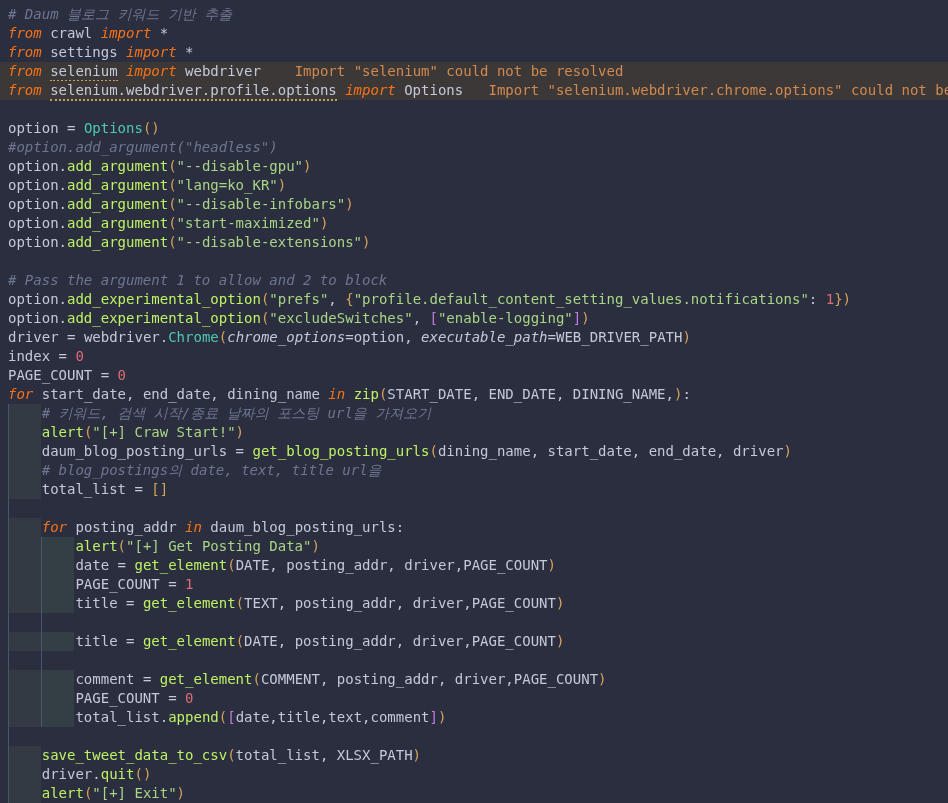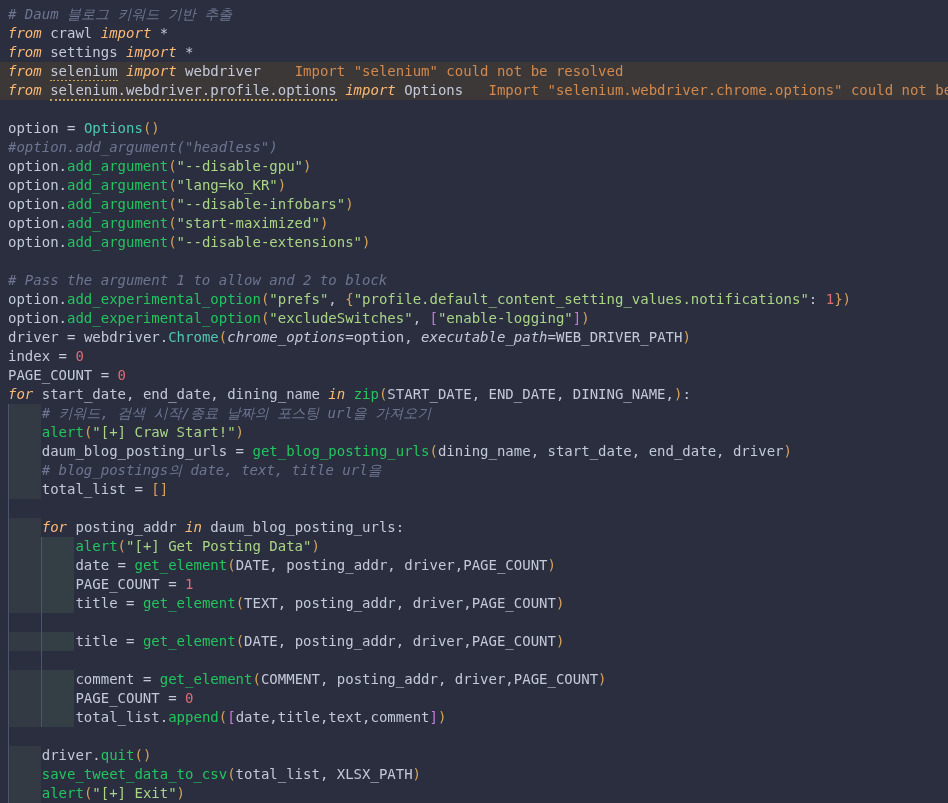--- a/index.html
+++ b/index.html
@@ -45,23 +45,23 @@
     position: absolute;
     top: 0; height: 19px; width: 1px;
     background: #4a5670;
     pointer-events: none;
   }
   .gl.g1 { left: 8px; }
   .gl.g2 { left: 41px; }
   .txt { position: relative; }
 
   
-  .kw   { color: #fdba74; font-style: italic; }                        
+  .kw   { color: #f97316; font-style: italic; }                        
   .id   { color: #c3c9d9; }                        
-  .fn   { color: #22c55e; }                        
+  .fn   { color: #bef264; }                        
   .cls  { color: #4ec9b0; }                        
   .str  { color: #a9d585; }                        
   .num  { color: #e06c75; }                        
   .cm   { color: #6d7590; font-style: italic; }    
   .p    { color: #d6a15a; }                        
   .pb   { color: #c678dd; }                        
   .op   { color: #c3c9d9; }                        
   .par  { color: #c3c9d9; font-style: italic; }    
   .cnst { color: #c3c9d9; }                        
   .err  { color: #d1894f; }                        
@@ -146,20 +146,20 @@
     <div class="line"><span class="gl g1"></span><span class="gl g2"></span><span class="txt">&nbsp;</span></div>
 
     <div class="line"><span class="ind b1"></span><span class="ind b2"></span><span class="gl g1"></span><span class="gl g2"></span><span class="txt">        <span class="id">comment</span> <span class="op">=</span> <span class="fn">get_element</span><span class="p">(</span><span class="cnst">COMMENT, posting_addr, driver,PAGE_COUNT</span><span class="p">)</span></span></div>
 
     <div class="line"><span class="ind b1"></span><span class="ind b2"></span><span class="gl g1"></span><span class="gl g2"></span><span class="txt">        <span class="cnst">PAGE_COUNT</span> <span class="op">=</span> <span class="num">0</span></span></div>
 
     <div class="line"><span class="ind b1"></span><span class="ind b2"></span><span class="gl g1"></span><span class="gl g2"></span><span class="txt">        <span class="id">total_list</span><span class="op">.</span><span class="fn">append</span><span class="p">(</span><span class="pb">[</span><span class="id">date,title,text,comment</span><span class="pb">]</span><span class="p">)</span></span></div>
 
     <div class="line"><span class="gl g1"></span><span class="txt">&nbsp;</span></div>
 
+    <div class="line"><span class="ind b1"></span><span class="gl g1"></span><span class="txt">    <span class="fn">save_tweet_data_to_csv</span><span class="p">(</span><span class="cnst">total_list, XLSX_PATH</span><span class="p">)</span></span></div>
+
     <div class="line"><span class="ind b1"></span><span class="gl g1"></span><span class="txt">    <span class="id">driver</span><span class="op">.</span><span class="fn">quit</span><span class="p">()</span></span></div>
-
-    <div class="line"><span class="ind b1"></span><span class="gl g1"></span><span class="txt">    <span class="fn">save_tweet_data_to_csv</span><span class="p">(</span><span class="cnst">total_list, XLSX_PATH</span><span class="p">)</span></span></div>
 
     <div class="line"><span class="ind b1"></span><span class="gl g1"></span><span class="txt">    <span class="fn">alert</span><span class="p">(</span><span class="str">"[+] Exit"</span><span class="p">)</span></span></div>
 
   </div>
 </div>
 
 </body></html>

